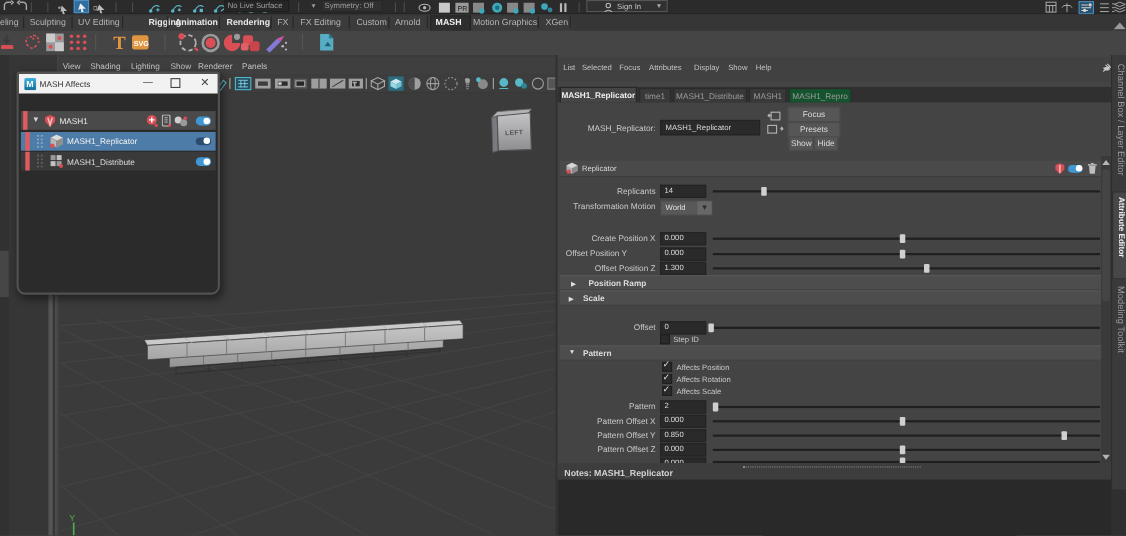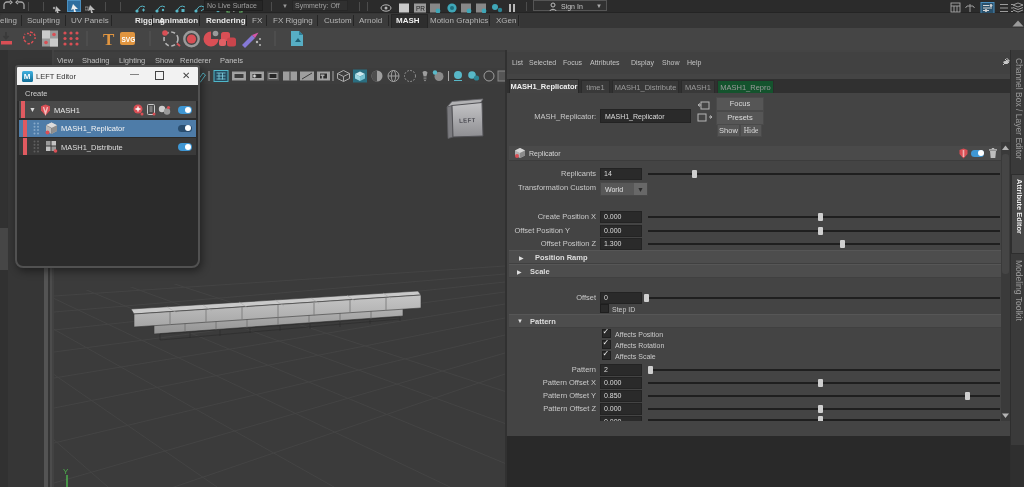--- a/index.html
+++ b/index.html
@@ -139,31 +139,31 @@
   <svg width="12" height="7" style="position:absolute;left:1012px;top:7px;">
         <polygon points="6,0.5 11.5,6.5 0.5,6.5" fill="#9a9a9a"></polygon>
       </svg>
 </div>
 
 <div class="abs" style="left:0;top:13px;width:1024px;height:15px;font-size:8px;">
   <div class="abs" style="left:0;top:3px;color:#b5b5b5;">eling</div>
   <div class="abs" style="left:21px;top:2px;height:11px;width:1px;background:#252525;"></div>
   <div class="abs" style="left:27px;top:3px;color:#b5b5b5;">Sculpting</div>
   <div class="abs" style="left:65px;top:2px;height:11px;width:1px;background:#252525;"></div>
-  <div class="abs" style="left:71px;top:3px;color:#b5b5b5;">UV Panels</div>
+  <div class="abs" style="left:71px;top:3px;color:#b5b5b5;">UV Editing</div>
   <div class="abs" style="left:111px;top:2px;height:11px;width:1px;background:#252525;"></div>
   <div class="abs" style="left:118px;top:3px;color:#e8e8e8;font-weight:bold;padding-left:17px;">Rigging</div>
   <div class="abs" style="left:152px;top:2px;height:11px;width:1px;background:#252525;"></div>
   <div class="abs" style="left:159px;top:3px;color:#e8e8e8;font-weight:bold;">Animation</div>
   <div class="abs" style="left:199px;top:2px;height:11px;width:1px;background:#252525;"></div>
   <div class="abs" style="left:206px;top:3px;color:#e8e8e8;font-weight:bold;">Rendering</div>
   <div class="abs" style="left:246px;top:2px;height:11px;width:1px;background:#252525;"></div>
   <div class="abs" style="left:252px;top:3px;color:#b5b5b5;">FX</div>
   <div class="abs" style="left:266px;top:2px;height:11px;width:1px;background:#252525;"></div>
-  <div class="abs" style="left:273px;top:3px;color:#b5b5b5;">FX Rigging</div>
+  <div class="abs" style="left:273px;top:3px;color:#b5b5b5;">FX Editing</div>
   <div class="abs" style="left:317px;top:2px;height:11px;width:1px;background:#252525;"></div>
   <div class="abs" style="left:324px;top:3px;color:#b5b5b5;">Custom</div>
   <div class="abs" style="left:353px;top:2px;height:11px;width:1px;background:#252525;"></div>
   <div class="abs" style="left:359px;top:3px;color:#b5b5b5;">Arnold</div>
   <div class="abs" style="left:388px;top:2px;height:11px;width:1px;background:#252525;"></div>
   <div class="abs" style="left:391px;top:1px;width:35px;height:14px;background:#2e2e2e;border:1px solid #262626;border-bottom:none;"></div>
   <div class="abs" style="left:396px;top:3px;color:#f0f0f0;font-weight:bold;">MASH</div>
   <div class="abs" style="left:427px;top:2px;height:11px;width:1px;background:#252525;"></div>
   <div class="abs" style="left:430px;top:3px;color:#b5b5b5;">Motion Graphics</div>
   <div class="abs" style="left:489px;top:2px;height:11px;width:1px;background:#252525;"></div>
@@ -408,21 +408,21 @@
   <g fill="none" stroke="#b5b5b5" stroke-width="1">
     <rect x="4" y="2" width="8" height="7"></rect>
         <path d="M4 5 h-3 m0 0 l2 -1.5 m-2 1.5 l2 1.5"></path>
     <rect x="1" y="14" width="8" height="7"></rect>
         <path d="M12 17 h3 m0 0 l-2 -1.5 m2 1.5 l-2 1.5"></path>
   </g>
 </svg>
 <div class="btn" style="left:716px;top:97px;width:46px;height:11px;padding-top:1px;">Focus</div>
 <div class="btn" style="left:716px;top:110.5px;width:46px;height:11px;padding-top:1px;">Presets</div>
 <div class="btn" style="left:717px;top:124px;width:21px;height:10px;padding-top:1px;">Show</div>
-<div class="btn" style="left:740px;top:124px;width:20px;height:10px;padding-top:1px;font-family:Liberation Serif, serif;">Hide</div>
+<div class="btn" style="left:740px;top:124px;width:20px;height:10px;padding-top:1px;">Hide</div>
 
 <div class="abs" style="left:507px;top:142px;width:496px;height:279px;overflow:hidden;">
  <div class="abs" style="left:-507px;top:-142px;width:1024px;height:355px;">
 
   <div class="abs" style="left:509px;top:146px;width:493px;height:14px;background:#4a4a4a;border-bottom:1px solid #3c3c3c;">
     <svg width="12" height="12" style="position:absolute;left:5px;top:1px;">
       <polygon points="6,1 11,3.5 11,8.5 6,11 1,8.5 1,3.5" fill="#b0b0b0"></polygon>
       <polygon points="6,1 11,3.5 6,6 1,3.5" fill="#d5d5d5"></polygon>
       <polygon points="6,6 11,3.5 11,8.5 6,11" fill="#8a8a8a"></polygon>
       <circle cx="3" cy="9" r="2" fill="#d94f55"></circle>
@@ -440,21 +440,21 @@
             <rect x="1" y="1.2" width="8" height="1.4" fill="#bdbdbd"></rect>
             <rect x="3.8" y="0" width="2.4" height="1.2" fill="#bdbdbd"></rect>
           </svg>
   </div>
 
   <div class="lab" style="left:446px;width:150px;top:169px;">Replicants</div>
   <div class="fld" style="top:168px;">14</div>
   <div class="groove" style="top:173px;"></div>
   <div class="handle" style="left:692px;top:170px;"></div>
 
-  <div class="lab" style="left:446px;width:150px;top:183px;">Transformation Custom</div>
+  <div class="lab" style="left:446px;width:150px;top:183px;">Transformation Motion</div>
   <div class="abs" style="left:600px;top:182px;width:46px;height:12px;background:#585858;border:1px solid #484848;">
     <div class="abs t8" style="left:4px;top:2px;color:#e2e2e2;">World</div>
     <div class="abs" style="left:33px;top:0;width:13px;height:12px;background:#686868;">
       <div class="abs" style="left:3px;top:3px;color:#2b2b2b;font-size:7px;">▼</div>
     </div>
   </div>
 
   <div class="lab" style="left:446px;width:150px;top:212px;">Create Position X</div>
   <div class="fld" style="top:211px;">0.000</div>
   <div class="groove" style="top:216px;"></div>
@@ -526,20 +526,24 @@
 <div class="abs" style="left:1001px;top:142px;width:9px;height:279px;background:#3a3a3a;">
   <svg width="9" height="6" style="position:absolute;left:0;top:3px;">
         <polygon points="4.5,0.5 8,5 1,5" fill="#b5b5b5"></polygon>
       </svg>
   <svg width="9" height="6" style="position:absolute;left:0;top:271px;">
         <polygon points="1,0.5 8,0.5 4.5,5" fill="#b5b5b5"></polygon>
       </svg>
   <div class="abs" style="left:1px;top:12px;width:7px;height:120px;background:#454545;border-radius:3px;"></div>
 </div>
 
+<div class="abs" style="left:507px;top:421px;width:503px;height:15px;background:#3d3d3d;">
+  <div class="abs" style="left:168px;top:3px;width:162px;border-top:1.5px dotted #8a8a8a;"></div>
+  <div class="abs" style="left:6px;top:5px;font-size:8px;font-weight:bold;color:#d2d2d2;">Notes: MASH1_Replicator</div>
+</div>
 <div class="abs" style="left:507px;top:436px;width:505px;height:51px;background:#292929;"></div>
 
 <div class="abs" style="left:1010px;top:50px;width:14px;height:437px;background:#3a3a3a;border-left:1px solid #2e2e2e;">
   <div class="abs" style="left:2px;top:8px;width:11px;height:112px;color:#9b9b9b;font-size:8.5px;writing-mode:vertical-rl;white-space:nowrap;">Channel Box / Layer Editor</div>
   <div class="abs" style="left:0;top:124px;width:14px;height:80px;background:#474747;border:1px solid #2e2e2e;box-sizing:border-box;"></div>
   <div class="abs" style="left:2px;top:129px;width:11px;height:72px;color:#ededed;font-size:7.5px;font-weight:bold;writing-mode:vertical-rl;white-space:nowrap;">Attribute Editor</div>
   <div class="abs" style="left:2px;top:210px;width:11px;height:80px;color:#9b9b9b;font-size:8.5px;writing-mode:vertical-rl;white-space:nowrap;">Modeling Toolkit</div>
   <div class="abs" style="left:0;top:395px;width:14px;height:42px;background:#2f2f2f;"></div>
 </div>
 
@@ -551,29 +555,26 @@
     <svg width="11" height="11" style="position:absolute;left:5px;top:3.5px;">
       <defs>
             <linearGradient id="mlogo" x1="0" y1="0" x2="0" y2="1">
         <stop offset="0" stop-color="#41b1e0"></stop>
               <stop offset="1" stop-color="#126e96"></stop>
             </linearGradient>
           </defs>
       <rect x="0" y="0" width="11" height="11" rx="1.5" fill="url(#mlogo)"></rect>
       <text x="1.8" y="8" font-size="8" font-weight="bold" fill="#fff" font-family="Liberation Sans">M</text>
     </svg>
-    <div class="abs" style="left:19px;top:4.5px;font-size:7.5px;color:#333;">LEFT Editor</div>
+    <div class="abs" style="left:19px;top:4.5px;font-size:7.5px;color:#333;">MASH Affects</div>
     <div class="abs" style="left:113px;top:2px;color:#444;font-size:9px;">—</div>
     <div class="abs" style="left:138px;top:4px;width:7px;height:7px;border:1px solid #444;"></div>
     <div class="abs" style="left:165px;top:3px;color:#444;font-size:10px;line-height:11px;">✕</div>
   </div>
 
-  <div class="abs" style="left:0;top:18px;width:181px;height:16px;background:#333333;">
-    <div class="abs" style="left:8px;top:4px;color:#cfcfcf;font-size:7.5px;">Create</div>
-  </div>
 
   <div class="abs" style="left:2px;top:34px;width:177px;height:17px;background:#4a4a4a;">
     <div class="abs" style="left:2px;top:0;width:4px;height:17px;background:#e05a60;"></div>
     <div class="abs" style="left:10px;top:5px;color:#d9d9d9;font-size:7px;">▼</div>
     <svg width="11" height="12" style="position:absolute;left:21px;top:2.5px;">
       <path d="M5.5 0.5 l4.5 1.8 0 4.2 -4.5 5 -4.5 -5 0 -4.2 Z" fill="#d94f55"></path>
       <path d="M3.5 3 l2 6.5 2 -6.5" stroke="#f3bcbc" stroke-width="1.4" fill="none"></path>
     </svg>
     <div class="abs" style="left:35px;top:4.5px;font-size:7.5px;color:#e9e9e9;">MASH1</div>
     <svg width="11" height="12" style="position:absolute;left:114px;top:2.5px;">

